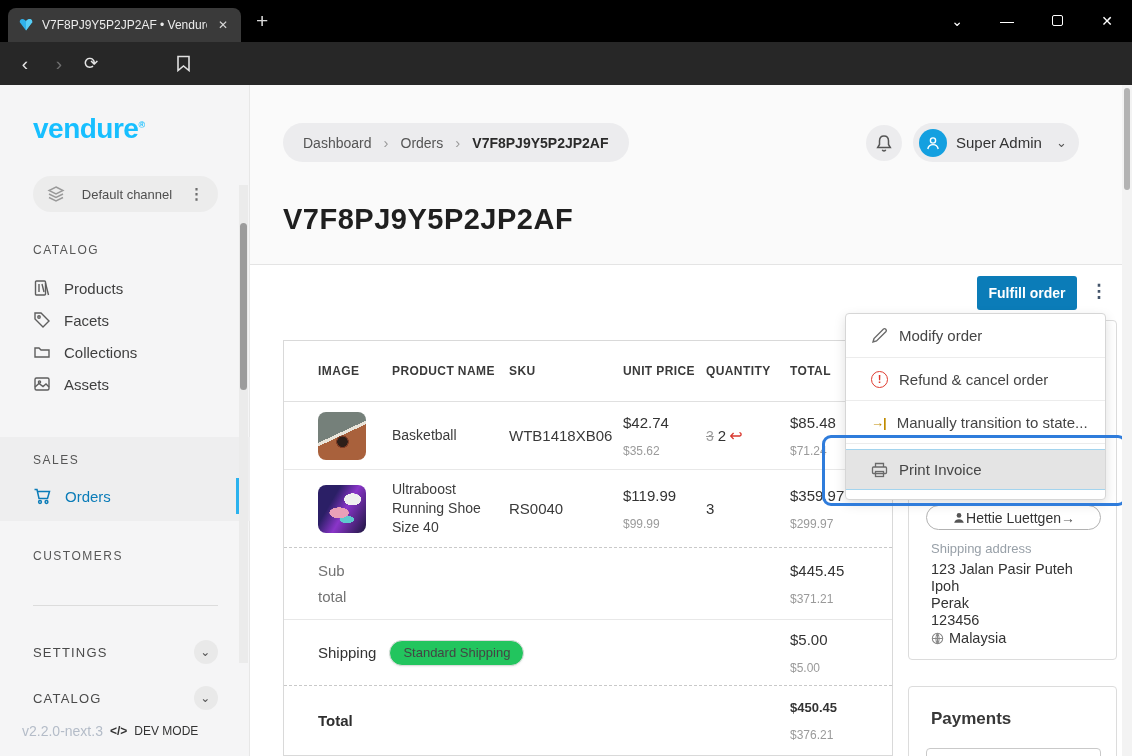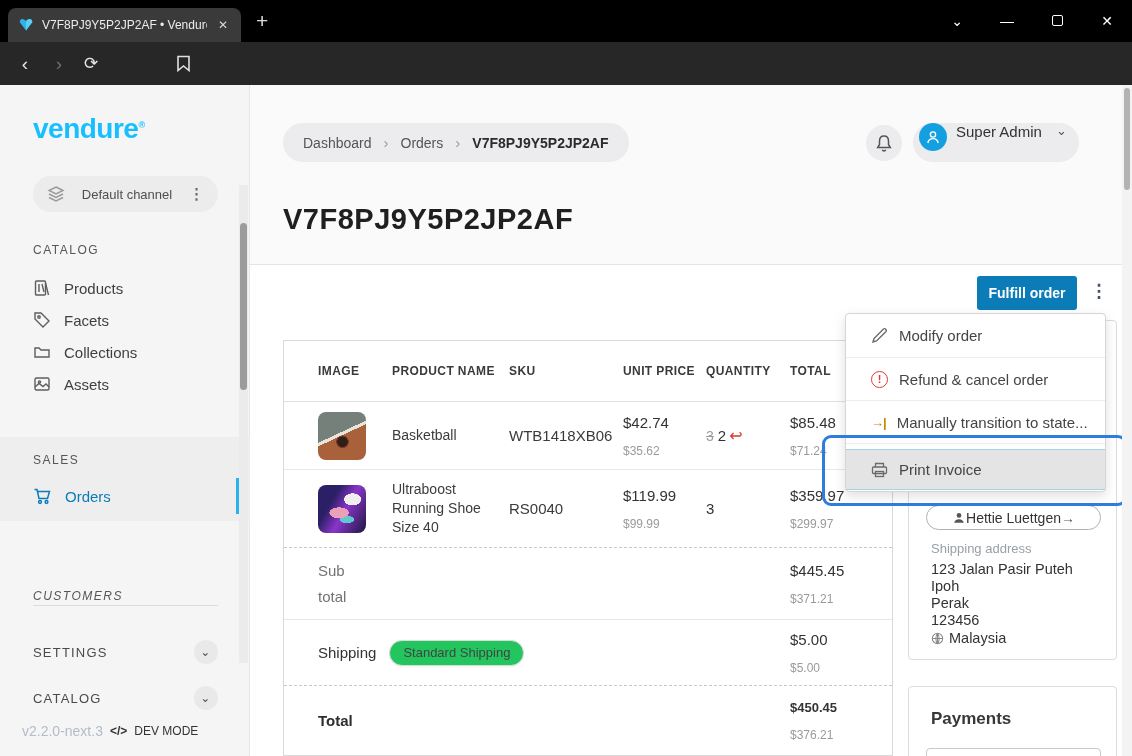--- a/index.html
+++ b/index.html
@@ -58,21 +58,21 @@
   .sb-scrolltrack { position:absolute; left:239px; top:100px; width:9px; height:478px; background:#ebebeb; }
   .sb-scrollthumb { position:absolute; left:240px; top:138px; width:7px; height:167px; background:#9c9c9c; border-radius:4px; }
 
   
   .content { position:absolute; left:250px; top:85px; width:872px; height:671px; background:#fff; }
   .headerband { position:absolute; left:0; top:0; width:872px; height:180px; background:#fafafa; border-bottom:1px solid #e4e4e4; }
   .breadcrumb { position:absolute; left:33px; top:38px; height:39px; border-radius:20px; background:#ececee; display:flex; align-items:center; padding:0 20px; gap:12px; font-size:14px; color:#555; }
   .crumb-last { color:#2b2b2b; font-weight:700; }
   .crumb-sep { color:#9a9a9a; font-size:15px; }
   .bell-btn { position:absolute; left:616px; top:40px; width:36px; height:36px; border-radius:50%; background:#ececee; display:flex; align-items:center; justify-content:center; }
-  .user-pill { position:absolute; left:663px; top:38px; width:166px; height:39px; border-radius:20px; background:#ececee; display:flex; align-items:flex-start; padding:0 12px 0 6px; gap:9px; }
+  .user-pill { position:absolute; left:663px; top:38px; width:166px; height:39px; border-radius:20px; background:#ececee; display:flex; align-items:center; padding:0 12px 0 6px; gap:9px; }
   .user-avatar { width:28px; height:28px; border-radius:50%; background:#14a0e0; display:flex; align-items:center; justify-content:center; }
   .user-name { font-size:15px; color:#333; flex:1; }
   .user-chev { color:#555; font-size:13px; }
   .page-title { position:absolute; left:33px; top:118px; font-size:29px; font-weight:700; color:#1f1f1f; letter-spacing:0.5px; }
 
   .fulfill-btn { position:absolute; left:727px; top:191px; width:100px; height:34px; background:#0b7cb8; border:none; border-radius:3px; color:#fff; font-size:14px; font-weight:700; font-family:inherit; }
   .page-kebab { position:absolute; left:840px; top:195px; color:#43546a; font-size:18px; font-weight:700; }
 
   
   .otable { position:absolute; left:33px; top:255px; width:610px; height:416px; background:#fff; border:1px solid #d9d9d9; }
@@ -117,21 +117,21 @@
   .customer-name { font-size:14px; color:#333; }
   .pill-arrow { color:#555; font-size:14px; }
   .ship-addr-label { position:absolute; left:22px; top:220px; font-size:13px; color:#98a0a8; }
   .addr { position:absolute; left:22px; top:240px; font-size:14.5px; color:#333; line-height:17px; }
   .country-row { display:flex; align-items:center; gap:5px; margin-top:1px; }
   .payments-card { left:658px; top:601px; width:209px; height:90px; }
   .payments-title { position:absolute; left:22px; top:22px; font-size:17px; font-weight:600; color:#383838; }
   .pay-btn-sliver { position:absolute; left:17px; top:61px; width:175px; height:30px; border:1px solid #c9c9c9; border-radius:4px; }
 
   
-  .menu { position:absolute; left:845px; top:313px; width:261px; background:#fff; border:1px solid #d6d6d6; border-radius:4px; box-shadow:0 4px 12px rgba(0,0,0,.13); z-index:20; padding-bottom:1px; }
+  .menu { position:absolute; left:845px; top:313px; width:261px; background:#fff; border:1px solid #d6d6d6; border-radius:4px; box-shadow:0 4px 12px rgba(0,0,0,.13); z-index:20; padding-bottom:9px; }
   .mitem { height:43px; display:flex; align-items:center; gap:11px; padding-left:25px; font-size:15px; color:#454545; }
   .msep { border-top:1px solid #ececec; }
   .mitem-print { height:41px; margin-top:5px; background:#e4e4e4; border-top:1px solid #a3d4ee; border-bottom:1px solid #a3d4ee; }
   .icon-excl { width:17px; height:17px; border-radius:50%; border:1.6px solid #df3b2f; color:#df3b2f; font-size:11px; font-weight:700; display:flex; align-items:center; justify-content:center; }
   .icon-transition { color:#c08b00; font-size:13px; font-weight:700; letter-spacing:-1px; }
 
   .hlbox { position:absolute; left:822px; top:435px; width:305px; height:71px; border:3px solid #2f7cdb; border-radius:9px; z-index:30; }
 
   
   .win-scrolltrack { position:absolute; left:1122px; top:85px; width:10px; height:671px; background:#f3f3f3; z-index:40; }
@@ -239,21 +239,21 @@
     <div class="navitem active" style="top:395px;">
       <svg width="19" height="19" viewBox="0 0 19 19" fill="none" stroke-width="1.5">
           <path d="M1.5 2.5 h2.5 l2 9 h8.5 l2 -7 h-12"></path>
           <circle cx="7" cy="15" r="1.4"></circle>
           <circle cx="13.5" cy="15" r="1.4"></circle>
         </svg>
       <span>Orders</span>
     </div>
     <div class="active-bar"></div>
 
-    <div class="navsection-label" style="top:504px;font-style:italic;">CUSTOMERS</div>
+    <div class="navsection-label" style="top:464px;">CUSTOMERS</div>
     <div class="sb-divider"></div>
 
     <div class="collapse-row" style="top:552px;">
       <span>SETTINGS</span>
       <span class="chev-circle">⌄</span>
     </div>
     <div class="collapse-row" style="top:598px;">
       <span>CATALOG</span>
       <span class="chev-circle">⌄</span>
     </div>

